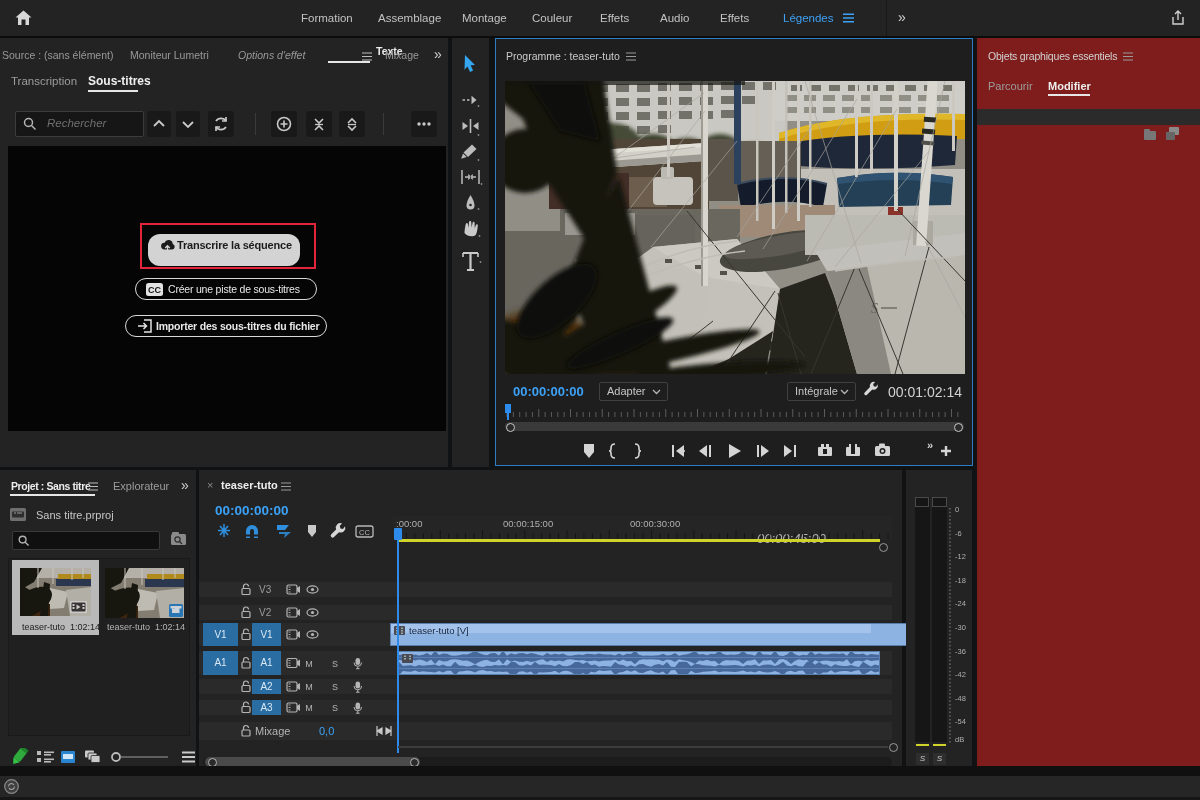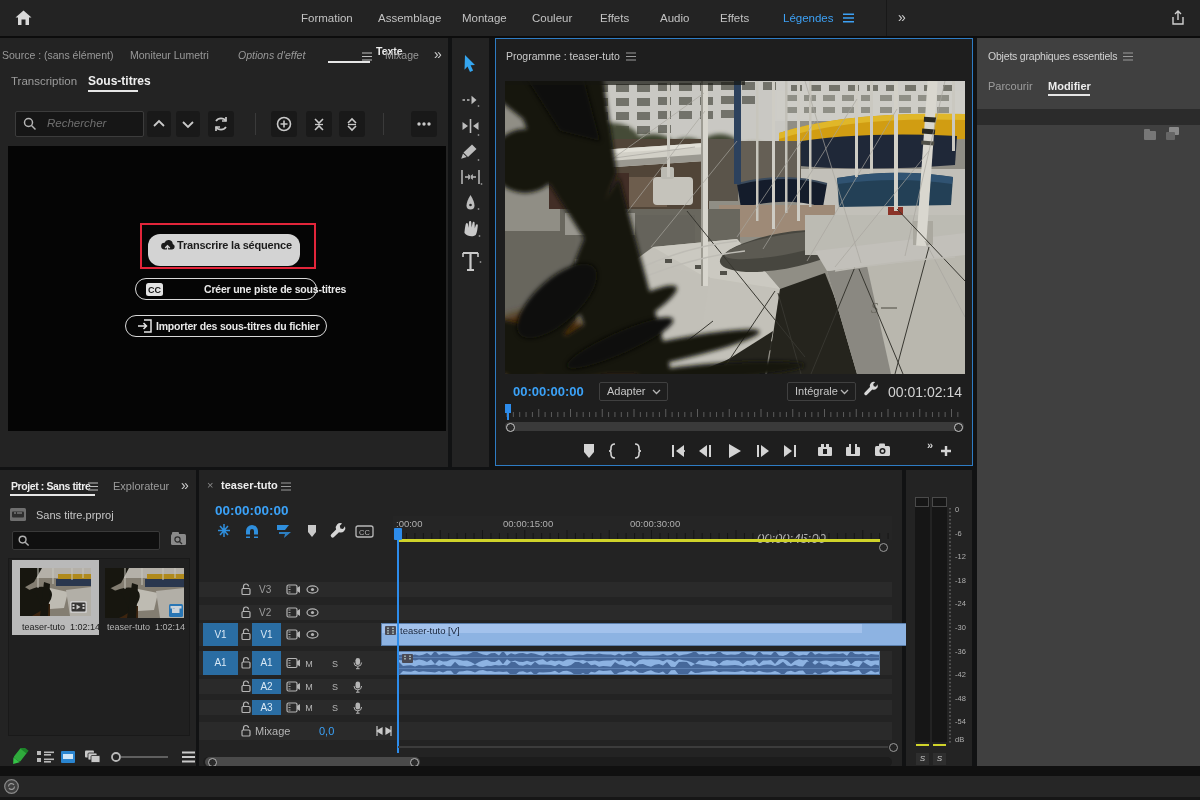--- a/index.html
+++ b/index.html
@@ -123,21 +123,21 @@
         <path d="M4.5 10.5a3.4 3.4 0 0 1 0-6.8 4.3 4.3 0 0 1 8.3 1.2 2.9 2.9 0 0 1-.6 5.6z" fill="#1b1b1b"></path>
         <path d="M7.5 13V7M5.2 9l2.3-2.3L9.8 9" stroke="#d3d3d3" stroke-width="1.3" fill="none"></path>
       </svg>
       <div class="txt" style="left:29px;top:5px;color:#1c1c1c;font-size:11px;font-weight:bold;letter-spacing:-0.2px;">Transcrire la séquence</div>
     </div>
     <div class="abs" style="left:127px;top:132px;width:180px;height:20px;border:1.5px solid #d9d9d9;border-radius:12px;">
       <svg class="abs" style="left:10px;top:4px;" width="17" height="13" viewBox="0 0 17 13">
         <rect x="0" y="0" width="17" height="13" rx="2.5" fill="#e3e3e3"></rect>
         <text x="8.5" y="9.8" font-size="9" font-weight="bold" fill="#141414" text-anchor="middle" font-family="Liberation Sans">CC</text>
       </svg>
-      <div class="txt" style="left:32px;top:4px;color:#e8e8e8;font-size:10.5px;font-weight:bold;letter-spacing:-0.2px;margin-left:36px;">Créer une piste de sous-titres</div>
+      <div class="txt" style="left:32px;top:4px;color:#e8e8e8;font-size:10.5px;font-weight:normal;letter-spacing:-0.2px;">Créer une piste de sous-titres</div>
     </div>
     <div class="abs" style="left:117px;top:169px;width:200px;height:20px;border:1.5px solid #d9d9d9;border-radius:12px;">
       <svg class="abs" style="left:12px;top:3px;" width="14" height="14" viewBox="0 0 14 14">
         <path d="M6 1h7v12H6" fill="none" stroke="#e3e3e3" stroke-width="1.5"></path>
         <path d="M0 7h8M5.5 4l3 3-3 3" fill="none" stroke="#e3e3e3" stroke-width="1.5"></path>
       </svg>
       <div class="txt" style="left:30px;top:4px;color:#e8e8e8;font-size:10.5px;font-weight:bold;letter-spacing:-0.2px;">Importer des sous-titres du fichier</div>
     </div>
   </div>
 </div>
@@ -554,21 +554,21 @@
           <rect x="383" y="6.5" width="6" height="4" rx="1"></rect>
           <circle cx="386.5" cy="14" r="3" fill="#1e1e1e"></circle>
           <circle cx="386.5" cy="14" r="1.5" fill="#d4d4d4"></circle>
         </g>
       <text x="431" y="12" font-size="11" font-weight="bold" fill="#d4d4d4" font-family="Liberation Sans">»</text>
       <path d="M450 9v10M445 14h10" stroke="#d4d4d4" stroke-width="2.4"></path>
     </g>
   </svg>
 </div>
 
-<div class="panel" id="rightpanel" style="left:977px;top:38px;width:223px;height:728px;background:#404040;">
+<div class="panel" id="rightpanel" style="left:977px;top:38px;width:223px;height:728px;background:#7f1d1d;">
   <div class="txt" style="left:11px;top:12px;font-size:10.5px;letter-spacing:-0.2px;color:#d2d2d2;">Objets graphiques essentiels</div>
   <svg class="abs" style="left:146px;top:14px;" width="10" height="9" viewBox="0 0 10 9">
     <g stroke="#9a9a9a" stroke-width="1.2">
         <path d="M0 1h10M0 4.5h10M0 8h10"></path>
       </g>
   </svg>
   <div class="txt" style="left:11px;top:42px;font-size:11px;color:#9c9c9c;">Parcourir</div>
   <div class="txt" style="left:71px;top:42px;font-size:11px;color:#ededed;font-weight:bold;">Modifier</div>
   <div class="abs" style="left:71px;top:56px;width:42px;height:2px;background:#e6e6e6;"></div>
   <div class="abs" style="left:0;top:71px;width:223px;height:16px;background:#2b2b2b;"></div>
@@ -880,21 +880,21 @@
       <rect x="43" y="150" width="8" height="6" rx="1" fill="none" stroke="#b5b5b5" stroke-width="1.2"></rect>
       <path d="M44.5 150v-2a2.5 2.5 0 0 1 5 0" fill="none" stroke="#b5b5b5" stroke-width="1.2"></path>
     </svg>
 
   <div class="txt" style="left:56px;top:255px;font-size:11px;color:#b5b5b5;">Mixage</div>
   <div class="txt" style="left:120px;top:255px;font-size:11px;color:#3ba2f8;">0,0</div>
   <svg class="abs" style="left:177px;top:255px;" width="16" height="12" viewBox="0 0 16 12">
     <path d="M1 1v10M15 1v10M1 6l5-3v6zM15 6l-5-3v6z" stroke="#c9c9c9" stroke-width="1.2" fill="#c9c9c9"></path>
   </svg>
 
-  <div class="abs" style="left:182px;top:153px;width:540px;height:23px;background:#8db3e2;border:1px solid #5a7eab;box-sizing:border-box;">
+  <div class="abs" style="left:191px;top:153px;width:540px;height:23px;background:#8db3e2;border:1px solid #5a7eab;box-sizing:border-box;">
     <div class="abs" style="left:0;top:0;width:480px;height:9px;background:#a3c2ec;"></div>
     <svg class="abs" style="left:3px;top:2px;" width="11" height="9" viewBox="0 0 11 9">
         <rect width="11" height="9" rx="1" fill="#4a4a55"></rect>
         <path d="M2 1.5h2v1.5H2zM2 4h2v1.5H2zM2 6.5h2v1.5H2zM7 1.5h2v1.5H7zM7 4h2v1.5H7zM7 6.5h2v1.5H7z" fill="#9aa"></path>
       </svg>
     <div class="txt" style="left:18px;top:1px;font-size:9.5px;color:#16243a;">teaser-tuto [V]</div>
   </div>
   <div class="abs" style="left:199px;top:181px;width:482px;height:24px;background:#8db3e2;border:1px solid #5a7eab;box-sizing:border-box;">
     <svg class="abs" style="left:0;top:0;" width="480" height="22" viewBox="0 0 480 22" id="waveform">
         <path d="M0 3.0L4 2.5L8 2.9L12 3.6L16 2.6L20 3.6L24 2.8L28 0.9L32 3.4L36 -1.1L40 2.9L44 1.4L48 1.8L52 3.4L56 3.7L60 3.2L64 2.2L68 2.4L72 1.0L76 -1.2L80 1.0L84 2.6L88 3.2L92 1.2L96 1.1L100 3.6L104 -1.3L108 3.7L112 1.2L116 2.6L120 1.3L124 1.1L128 2.2L132 1.0L136 1.8L140 2.9L144 3.7L148 1.0L152 2.8L156 1.7L160 2.6L164 1.6L168 3.6L172 3.7L176 3.1L180 2.5L184 2.9L188 1.8L192 1.9L196 2.6L200 1.5L204 2.3L208 2.5L212 2.5L216 3.4L220 1.5L224 3.5L228 1.8L232 2.1L236 -1.3L240 2.7L244 3.7L248 3.5L252 3.8L256 3.4L260 3.2L264 1.7L268 3.4L272 3.1L276 1.1L280 3.8L284 2.8L288 2.2L292 1.1L296 -1.0L300 2.5L304 2.1L308 3.2L312 1.8L316 2.1L320 -1.2L324 2.0L328 3.1L332 2.6L336 2.8L340 1.9L344 -1.0L348 2.3L352 2.4L356 3.7L360 -1.0L364 2.5L368 2.5L372 3.0L376 -1.1L380 3.6L384 3.9L388 2.6L392 -0.9L396 2.2L400 3.8L404 2.8L408 3.3L412 -1.0L416 2.7L420 1.3L424 2.3L428 2.4L432 1.7L436 1.4L440 2.1L444 1.3L448 3.7L452 -1.2L456 2.1L460 2.2L464 1.6L468 3.5L472 1.9L476 2.6L480 2.8L480 8.2L476 8.4L472 9.1L468 7.5L464 9.4L460 8.8L456 8.9L452 12.2L448 7.3L444 9.7L440 8.9L436 9.6L432 9.3L428 8.6L424 8.7L420 9.7L416 8.3L412 12.0L408 7.7L404 8.2L400 7.2L396 8.8L392 11.9L388 8.4L384 7.1L380 7.4L376 12.1L372 8.0L368 8.5L364 8.5L360 12.0L356 7.3L352 8.6L348 8.7L344 12.0L340 9.1L336 8.2L332 8.4L328 7.9L324 9.0L320 12.2L316 8.9L312 9.2L308 7.8L304 8.9L300 8.5L296 12.0L292 9.9L288 8.8L284 8.2L280 7.2L276 9.9L272 7.9L268 7.6L264 9.3L260 7.8L256 7.6L252 7.2L248 7.5L244 7.3L240 8.3L236 12.3L232 8.9L228 9.2L224 7.5L220 9.5L216 7.6L212 8.5L208 8.5L204 8.7L200 9.5L196 8.4L192 9.1L188 9.2L184 8.1L180 8.5L176 7.9L172 7.3L168 7.4L164 9.4L160 8.4L156 9.3L152 8.2L148 10.0L144 7.3L140 8.1L136 9.2L132 10.0L128 8.8L124 9.9L120 9.7L116 8.4L112 9.8L108 7.3L104 12.3L100 7.4L96 9.9L92 9.8L88 7.8L84 8.4L80 10.0L76 12.2L72 10.0L68 8.6L64 8.8L60 7.8L56 7.3L52 7.6L48 9.2L44 9.6L40 8.1L36 12.1L32 7.6L28 10.1L24 8.2L20 7.4L16 8.4L12 7.4L8 8.1L4 8.5L0 8.0Z" fill="#46689a"></path>

